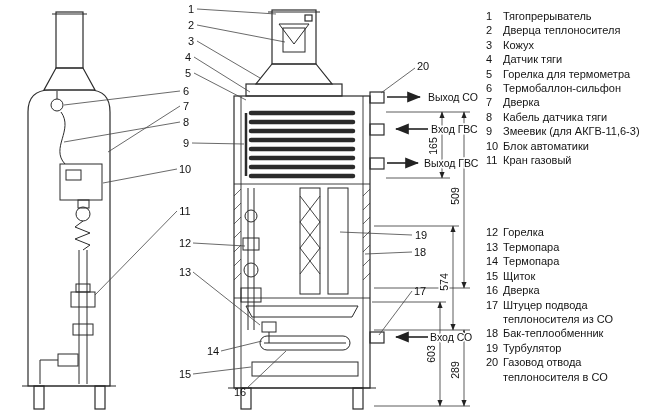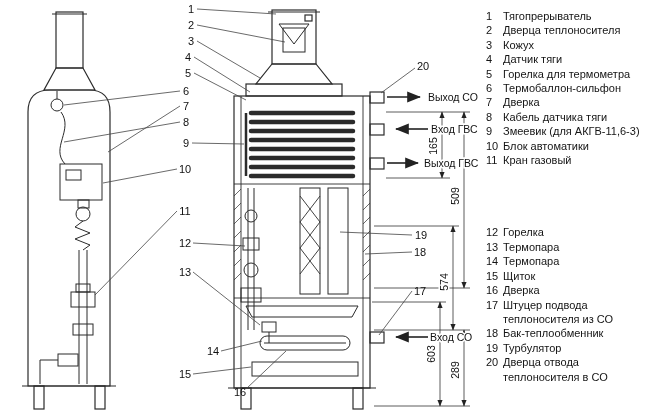--- a/index.html
+++ b/index.html
@@ -318,16 +318,16 @@
     <span class="legend-label">Бак-теплообменник</span>
   </div>
 
   <div class="legend-row">
     <span class="legend-num">19</span>
     <span class="legend-label">Турбулятор</span>
   </div>
 
   <div class="legend-row">
     <span class="legend-num">20</span>
-    <span class="legend-label">Дверца отвода теплоносителя в СО</span>
+    <span class="legend-label">Газовод отвода теплоносителя в СО</span>
   </div>
 </div>
 </div>
 
 </body></html>

